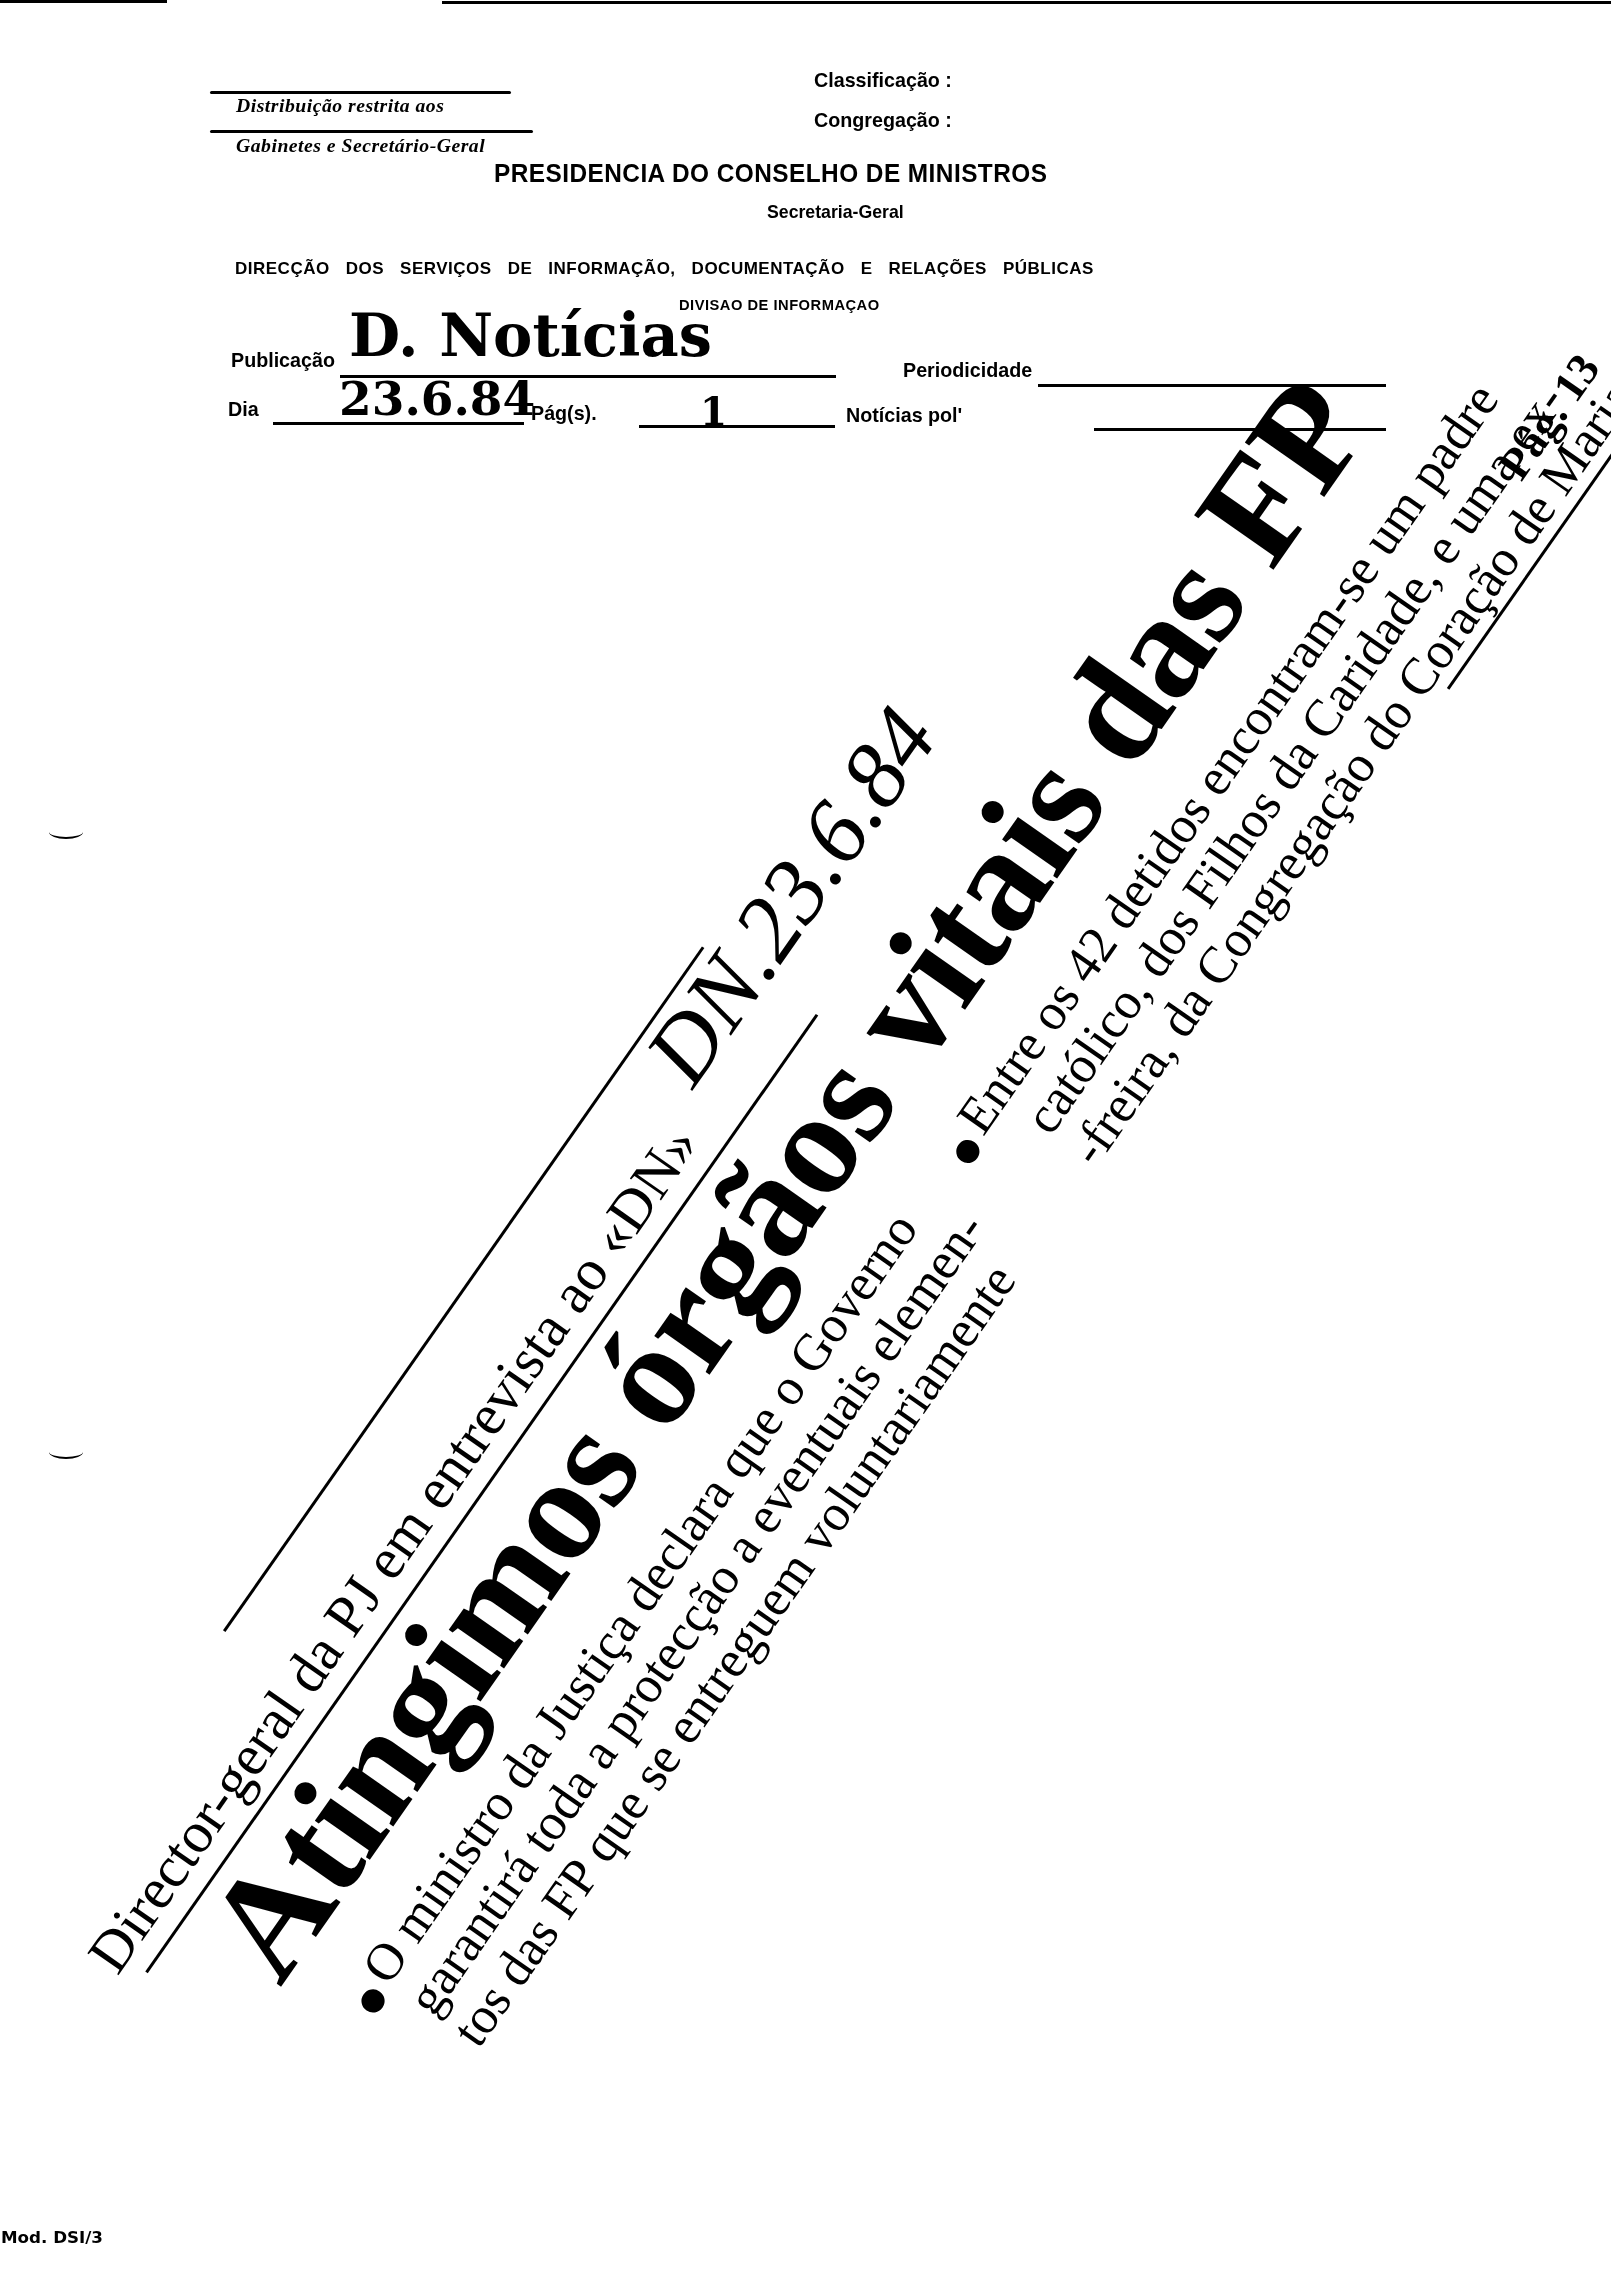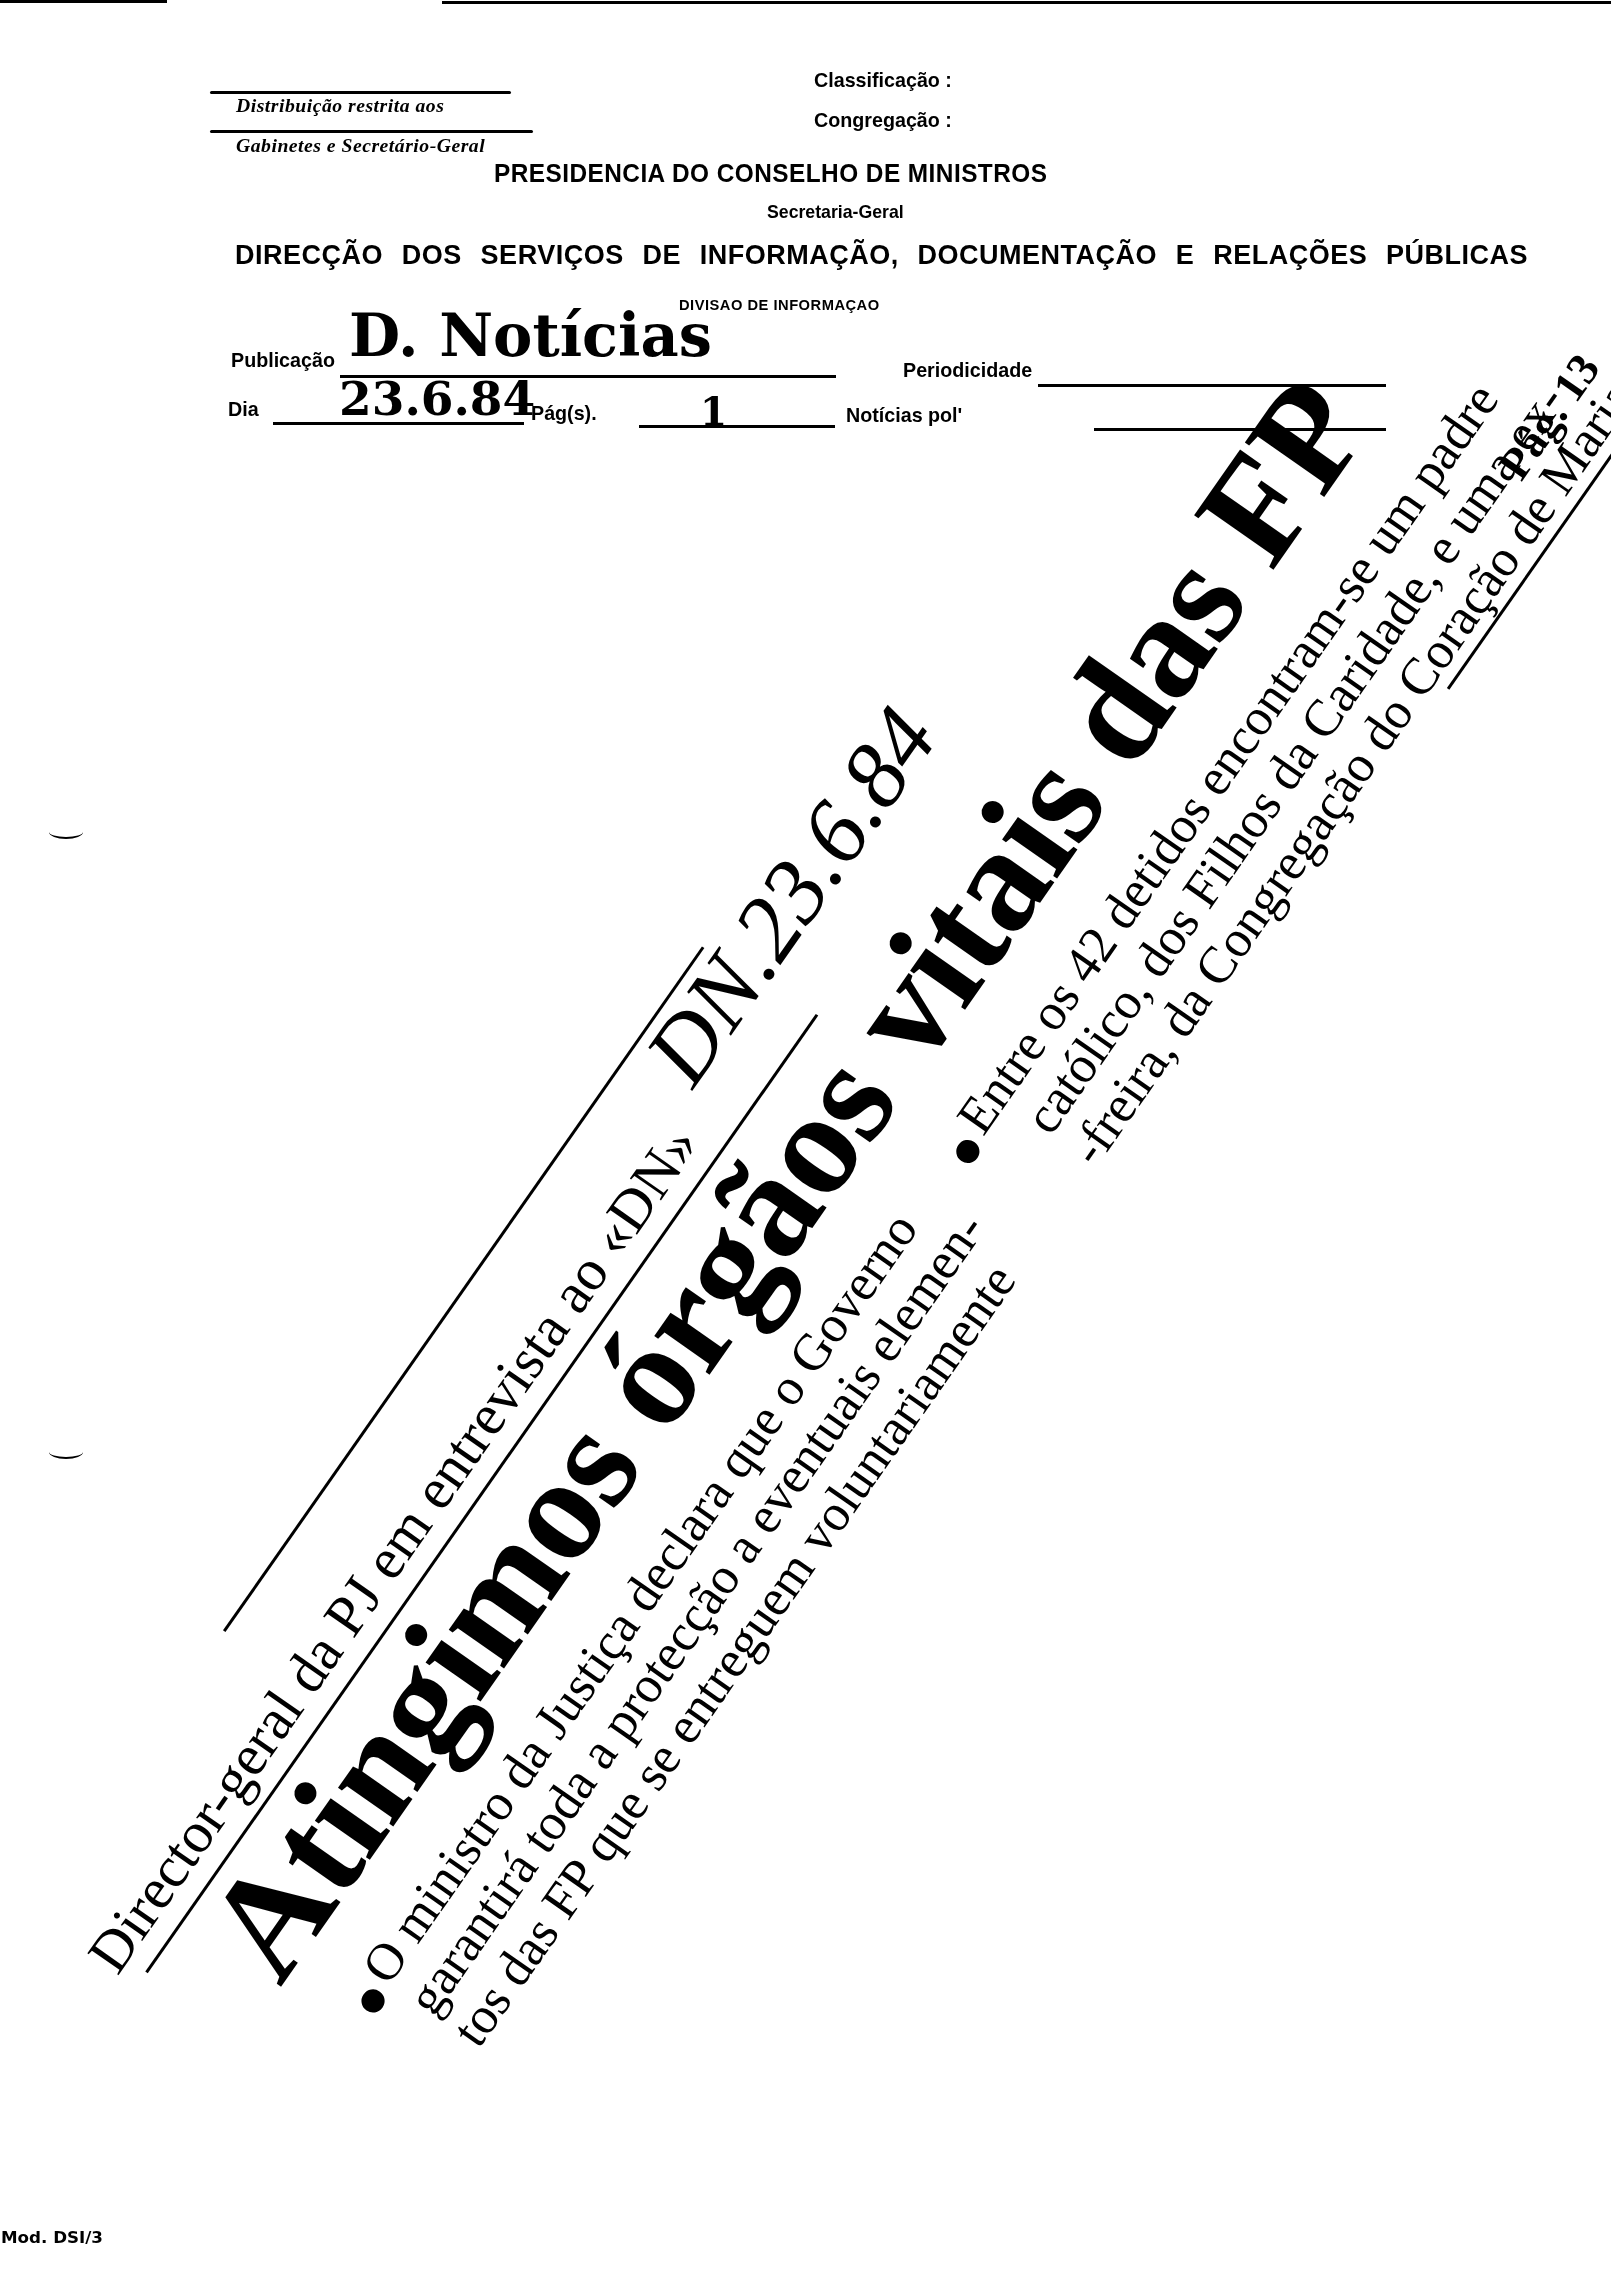--- a/index.html
+++ b/index.html
@@ -4,21 +4,21 @@
 <style>
   html, body { margin:0; padding:0; background:#fff; }
   body { width:1612px; height:2295px; position:relative; overflow:hidden; color:#000; font-family:"Liberation Sans", sans-serif; }
   .abs { position:absolute; white-space:nowrap; }
   .topline { position:absolute; height:2.5px; background:#000; }
   .hdr-small { font-family:Liberation Serif, serif; font-weight:bold; font-style:italic; font-size:19.7px; letter-spacing:0.5px;margin-top:31px; }
   .ul { position:absolute; height:3.4px; background:#000; border-radius:2px; }
   .lbl { font-family:"Liberation Sans", sans-serif; font-weight:bold; font-size:19.7px; }
   .title { font-family:"Liberation Sans", sans-serif; font-weight:bold; font-size:26.5px; letter-spacing:0.5px; transform:scaleX(0.92); transform-origin:left top; }
   .subtitle { font-family:"Liberation Sans", sans-serif; font-weight:bold; font-size:17.7px;margin-left:44px; }
-  .dept { font-family:"Liberation Sans", sans-serif; font-weight:bold; font-size:27px; word-spacing:10.8px; letter-spacing:0.5px; }
+  .dept { font-family:"Liberation Sans", sans-serif; font-weight:bold; font-size:17px; word-spacing:10.8px; letter-spacing:0.5px;margin-top:19px; }
   .div { font-family:"Liberation Sans", sans-serif; font-weight:bold; font-size:14.7px; letter-spacing:0.5px; }
   .hand { font-family:"DejaVu Serif", serif; font-weight:bold; }
   .line { position:absolute; height:2.5px; background:#000; }
 
   
   .clip { position:absolute; left:0; top:0; width:0; height:0; transform-origin:0 0; }
   .clip .t { position:absolute; white-space:nowrap; font-family:"Liberation Serif", serif; }
   .kicker { font-size:58px; }
   .headline { font-size:147px; font-weight:bold; letter-spacing:-1px; }
   .lead { font-size:52px; line-height:55px; }

